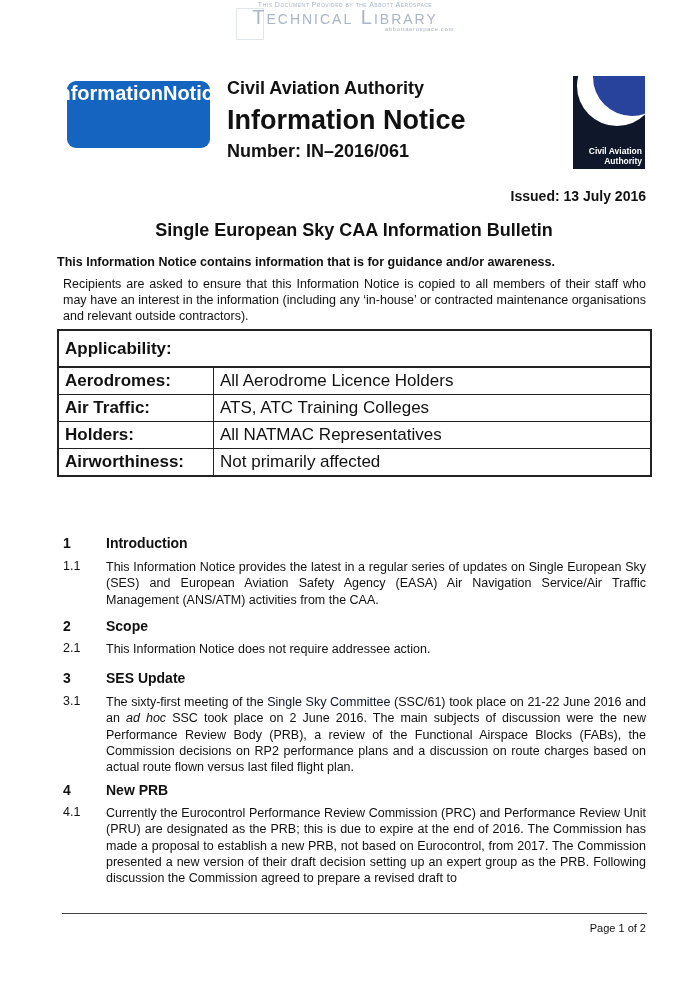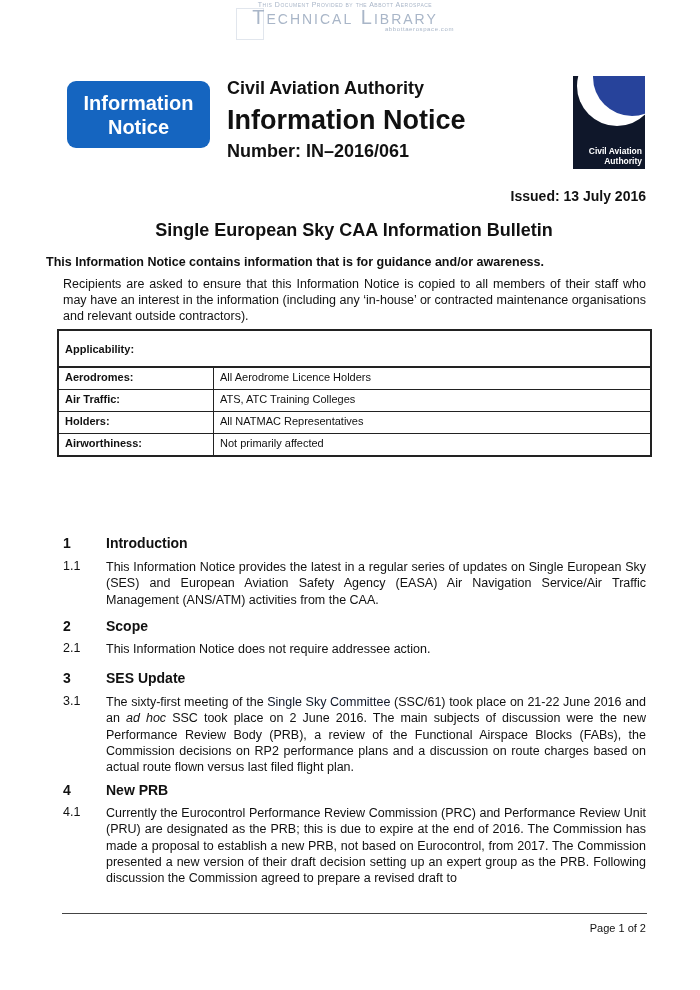--- a/index.html
+++ b/index.html
@@ -10,38 +10,38 @@
     
     .wm { left: 230px; top: 0px; width: 230px; text-align: center; color: #a9b6c8; }
     .wm .l1 { font-size: 7px; letter-spacing: 0.5px; font-variant: small-caps; line-height: 9px; }
     .wm .l2 { font-size: 20px; letter-spacing: 2px; line-height: 16px; font-variant: small-caps; }
     .wm .l3 { font-size: 6px; letter-spacing: 0.6px; line-height: 8px; text-align: right; padding-right: 6px; }
     .wm-icon { left: 236px; top: 8px; width: 26px; height: 30px; border: 1px solid #d4dce6; opacity: 0.7; }
 
     
     .badge { left: 67px; top: 81px; width: 143px; height: 67px; background: #1565c0; border-radius: 9px;
       color: #fff; text-align: center; font-weight: bold; font-size: 20px; line-height: 24px;
-      display: flex; flex-direction: column; justify-content: center; }
+      display: flex; flex-direction: row; justify-content: center; }
     .hdr-org { left: 227px; top: 78px; font-size: 18px; font-weight: bold; }
     .hdr-title { left: 227px; top: 105px; font-size: 27px; font-weight: bold; }
     .hdr-num { left: 227px; top: 141px; font-size: 18px; font-weight: bold; }
 
     
     .logo { left: 573px; top: 76px; width: 72px; height: 93px; background: #0f172a; overflow: hidden; }
     .logo .moon { position: absolute; left: 4px; top: -30px; width: 80px; height: 80px; border-radius: 50%; background: #fff; }
     .logo .moon2 { position: absolute; left: 20px; top: -38px; width: 78px; height: 78px; border-radius: 50%; background: #27439b; }
     .logo .txt { position: absolute; right: 3px; bottom: 3px; color: #fff; font-size: 8.5px; font-weight: bold; text-align: right; line-height: 10px; }
 
     .issued { right: 54px; top: 188px; font-size: 14px; font-weight: bold; }
     .doc-title { left: 0; width: 708px; text-align: center; top: 220px; font-size: 18px; font-weight: bold; }
-    .guidance { left: 46px; top: 255px; font-size: 12.5px; font-weight: bold; }
+    .guidance { left: 57px; top: 255px; font-size: 12.5px; font-weight: bold; }
     .recipients { left: 63px; top: 276px; width: 583px; font-size: 12.5px; line-height: 16px; text-align: justify; }
 
     
-    table.app { position: absolute; left: 57px; top: 329px; width: 595px; border-collapse: collapse; font-size: 11px; }
+    table.app { position: absolute; left: 57px; top: 329px; width: 595px; border-collapse: collapse; font-size: 17px; }
     table.app td { border: 1px solid #222; padding: 3px 6px; vertical-align: top; height: 15px; }
     table.app { border: 2px solid #222; }
     table.app td.hd { font-weight: bold; height: 29px; vertical-align: middle; border-bottom: 2px solid #222; }
     table.app td.k { font-weight: bold; width: 142px; }
 
     
     .sec-num { left: 63px; font-size: 14px; font-weight: bold; }
     .sec-head { left: 106px; font-size: 14px; font-weight: bold; }
     .para-num { left: 63px; font-size: 12.5px; }
     .para { left: 106px; width: 540px; font-size: 12.5px; line-height: 16.3px; text-align: justify; }

